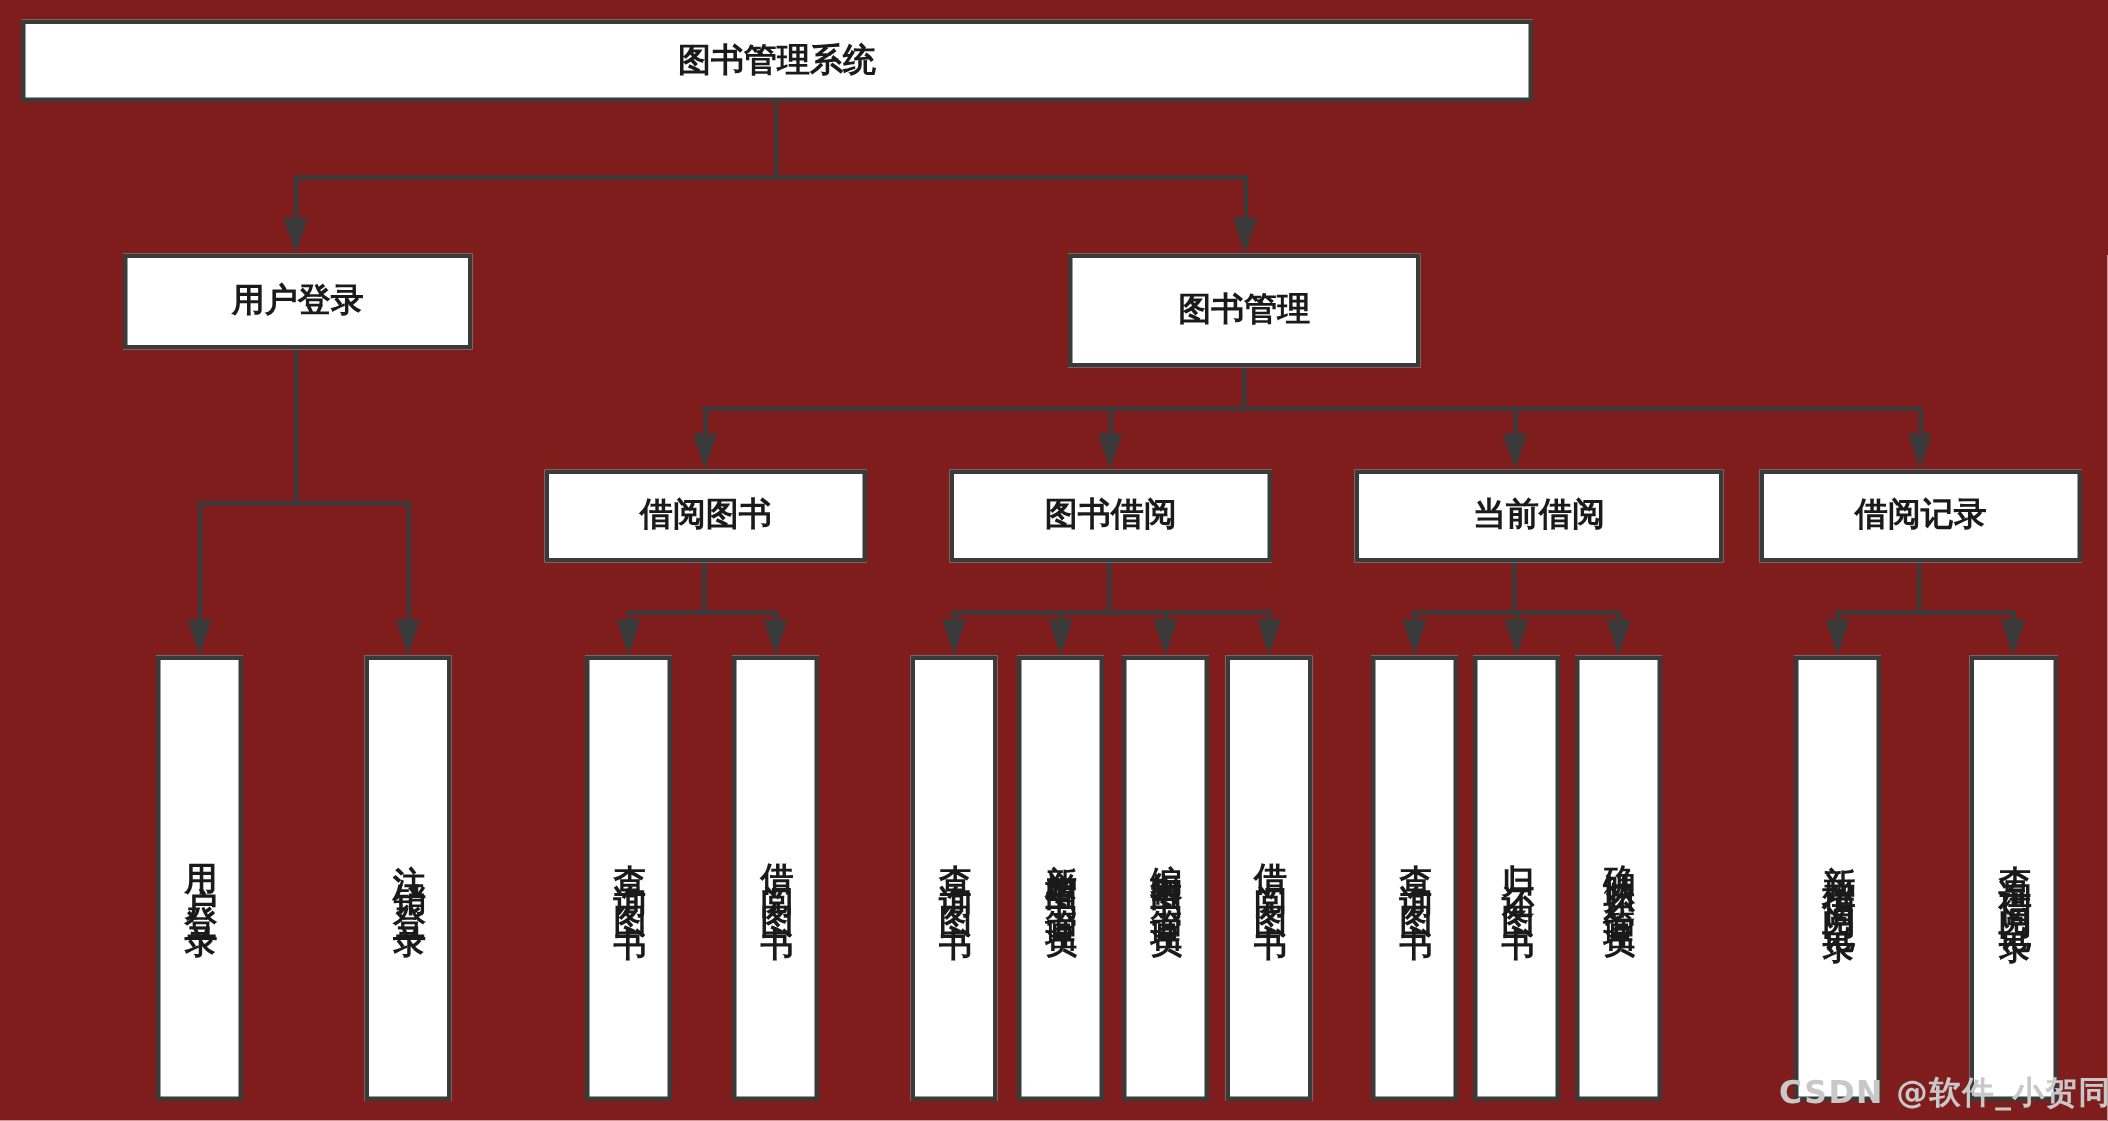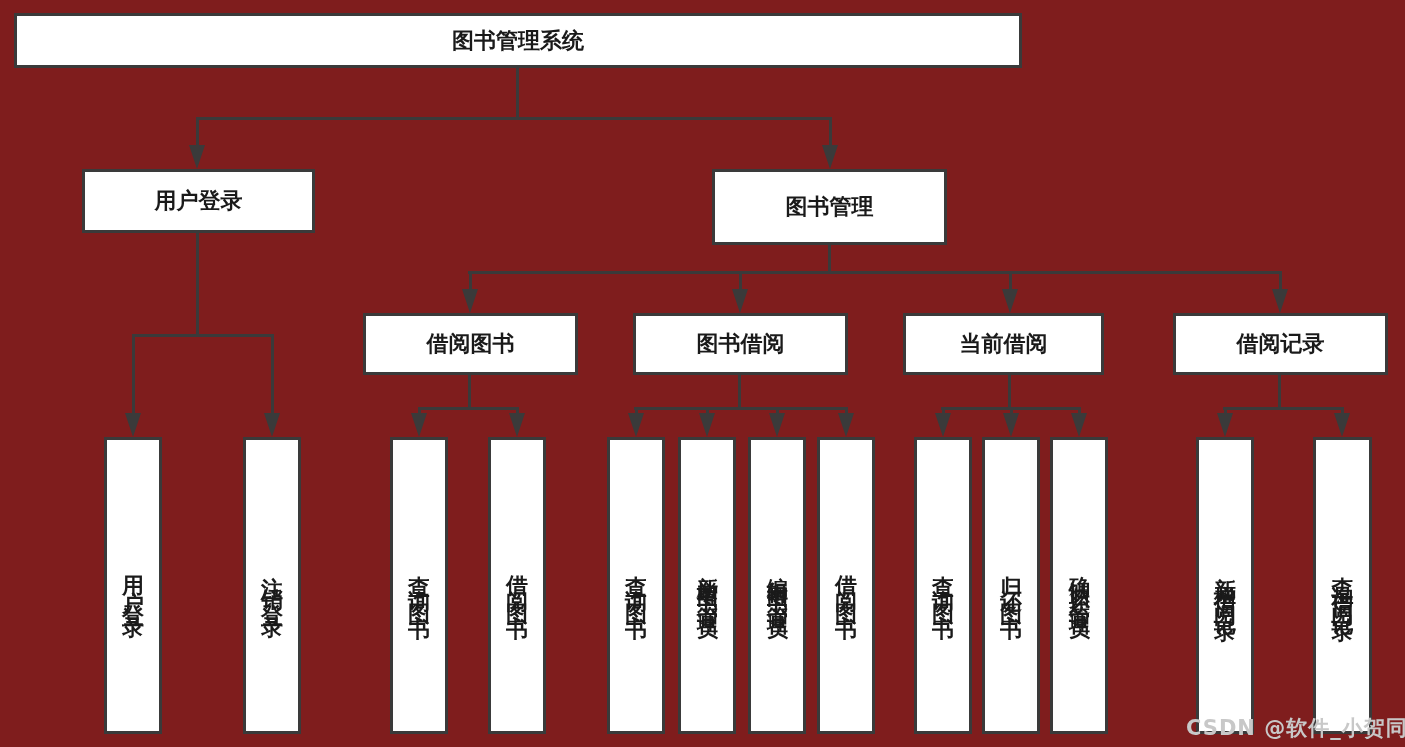--- a/index.html
+++ b/index.html
@@ -92,21 +92,21 @@
   <div class="arrow" style="left:1002px;top:289px;"></div>
   <div class="vline" style="left:1279px;top:271px;height:20px;"></div>
   <div class="arrow" style="left:1272px;top:289px;"></div>
 
   <div class="box" style="left:363px;top:313px;width:215px;height:62px;">
     <span>借阅图书</span>
   </div>
   <div class="box" style="left:633px;top:313px;width:215px;height:62px;">
     <span>图书借阅</span>
   </div>
-  <div class="box" style="left:903px;top:313px;width:201px;height:62px;">
+  <div class="box" style="left:903px;top:313px;width:246px;height:62px;">
     <span>当前借阅</span>
   </div>
   <div class="box" style="left:1173px;top:313px;width:215px;height:62px;">
     <span>借阅记录</span>
   </div>
 
   <div class="vline" style="left:468px;top:375px;height:35px;"></div>
   <div class="hline" style="left:418px;top:407px;width:101px;"></div>
   <div class="vline" style="left:418px;top:407px;height:8px;"></div>
   <div class="arrow" style="left:411px;top:413px;"></div>

